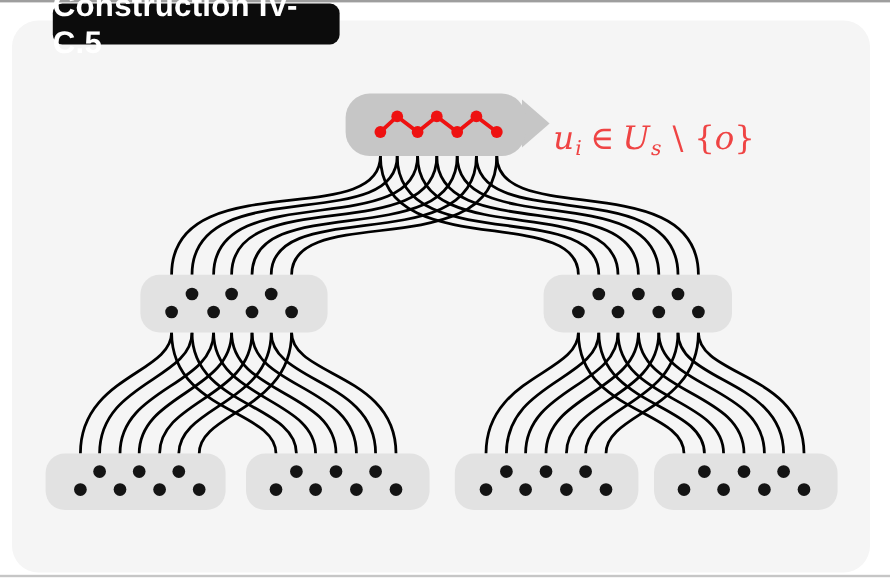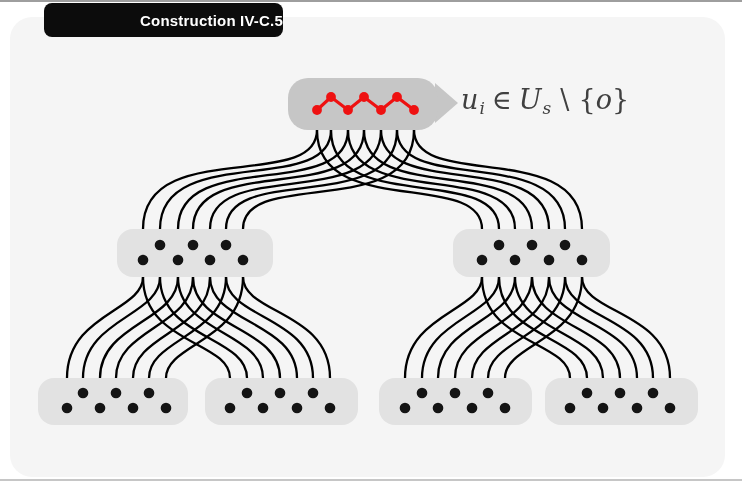--- a/index.html
+++ b/index.html
@@ -2,24 +2,24 @@
 <html><head>
 <meta charset="utf-8">
 <style>
   html,body{margin:0;padding:0;background:#ffffff;}
   #stage{position:relative;width:742px;height:482px;overflow:hidden;background:#ffffff;
          font-family:"Liberation Sans",sans-serif;}
   .top-hairline{position:absolute;top:0;left:0;width:742px;height:2px;background:#9e9e9e;}
   .bottom-hairline{position:absolute;top:479px;left:0;width:742px;height:2px;background:#c6c6c6;}
   .panel{position:absolute;left:10px;top:17px;width:715px;height:460px;border-radius:22px;background:#f5f5f5;}
   .badge{position:absolute;left:44px;top:3px;width:239px;height:34px;border-radius:8px;background:#0c0c0c;
-         display:flex;align-items:center;justify-content:flex-end;color:#ffffff;font-weight:bold;
-         font-size:15px;letter-spacing:0.2px;z-index:3;}
+         display:flex;align-items:center;justify-content:flex-start;color:#ffffff;font-weight:bold;
+         font-size:26px;letter-spacing:0.2px;z-index:3;}
   #tree-svg{position:absolute;left:0;top:0;width:742px;height:482px;z-index:2;}
-  .formula{position:absolute;left:461px;top:84px;z-index:3;color:#404040;
+  .formula{position:absolute;left:461px;top:100px;z-index:3;color:#ef4444;
            font-family:"DejaVu Serif",serif;font-style:italic;font-size:27px;white-space:nowrap;}
   .formula .sub{font-size:17px;position:relative;top:5px;margin-left:1px;}
   .formula .upright{font-style:normal;}
   .formula .rel{margin:0 7px;}
   .formula .setminus{margin:0 9px;}
 </style>
 </head>
 <body>
 
 <div id="stage">

